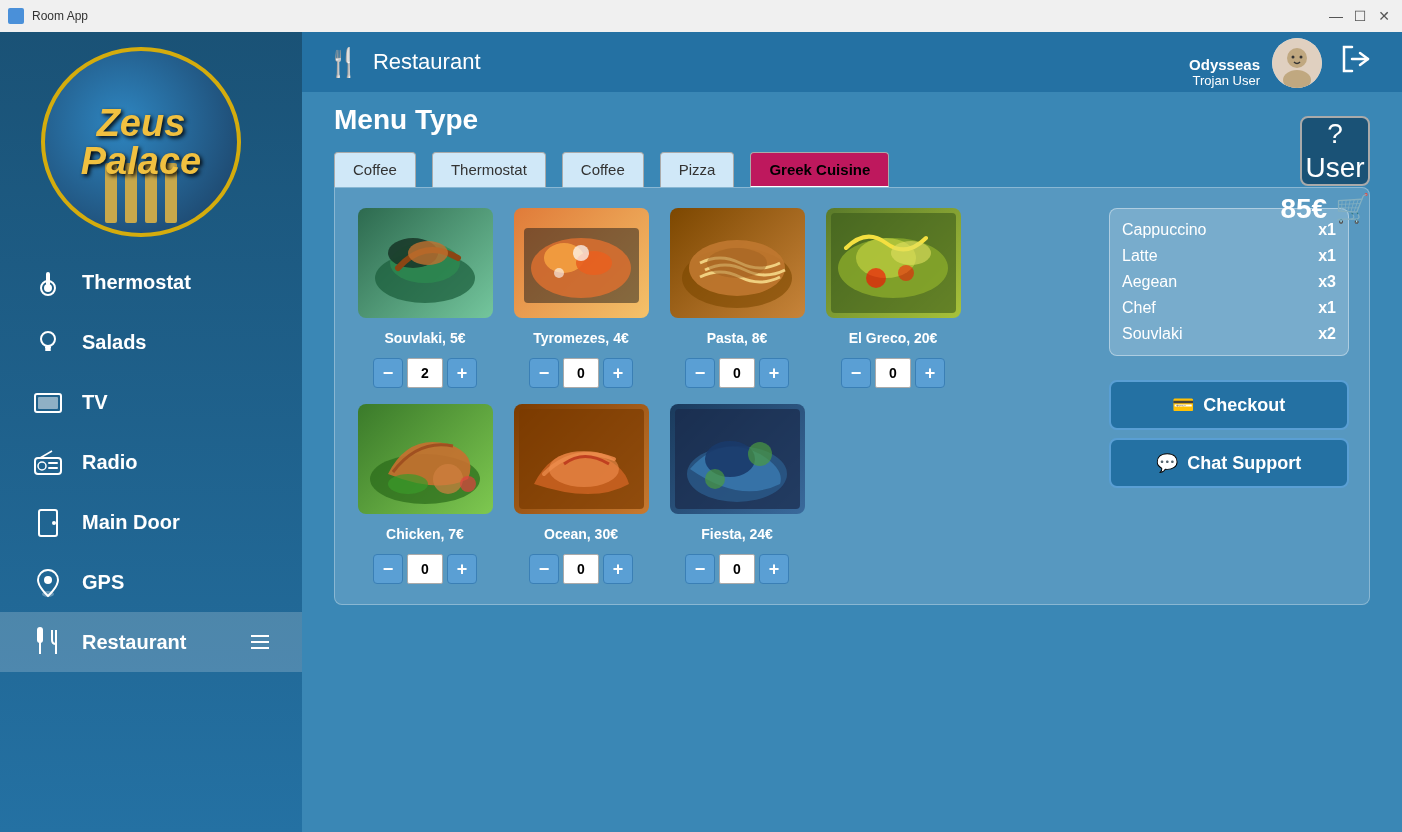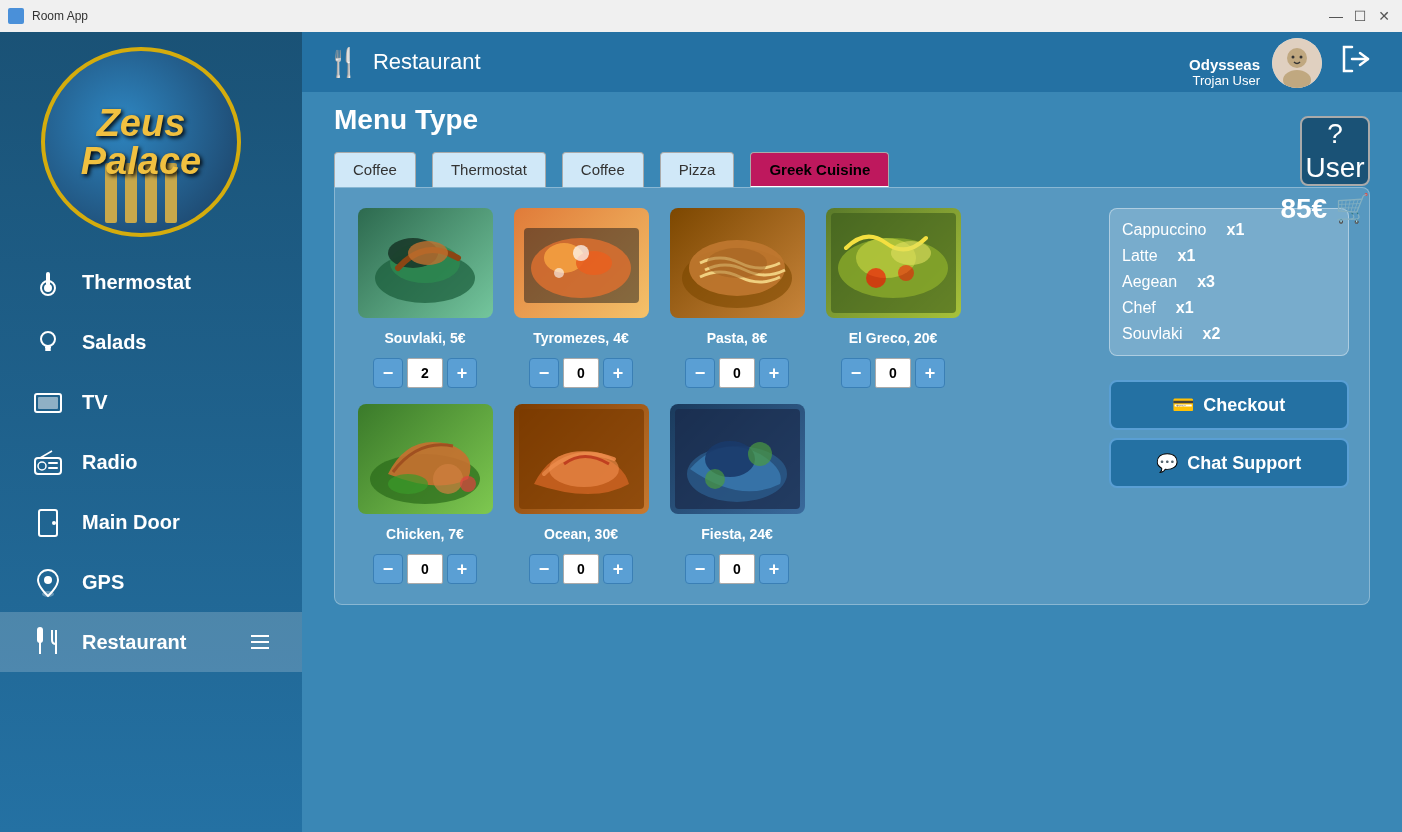--- a/index.html
+++ b/index.html
@@ -260,21 +260,21 @@
       background: rgba(255,255,255,0.2);
       border: 1px solid rgba(255,255,255,0.4);
       border-radius: 8px;
       padding: 12px;
       display: flex;
       flex-direction: column;
       gap: 8px;
     }
     .order-row {
       display: flex;
-      justify-content: flex-start;
+      justify-content: space-between;
       color: white;
       font-size: 16px;
       gap: 20px;
     }
     .order-name { font-weight: 500; }
     .order-qty { font-weight: 600; }
 
     
     .action-btns {
       margin-top: 12px;

